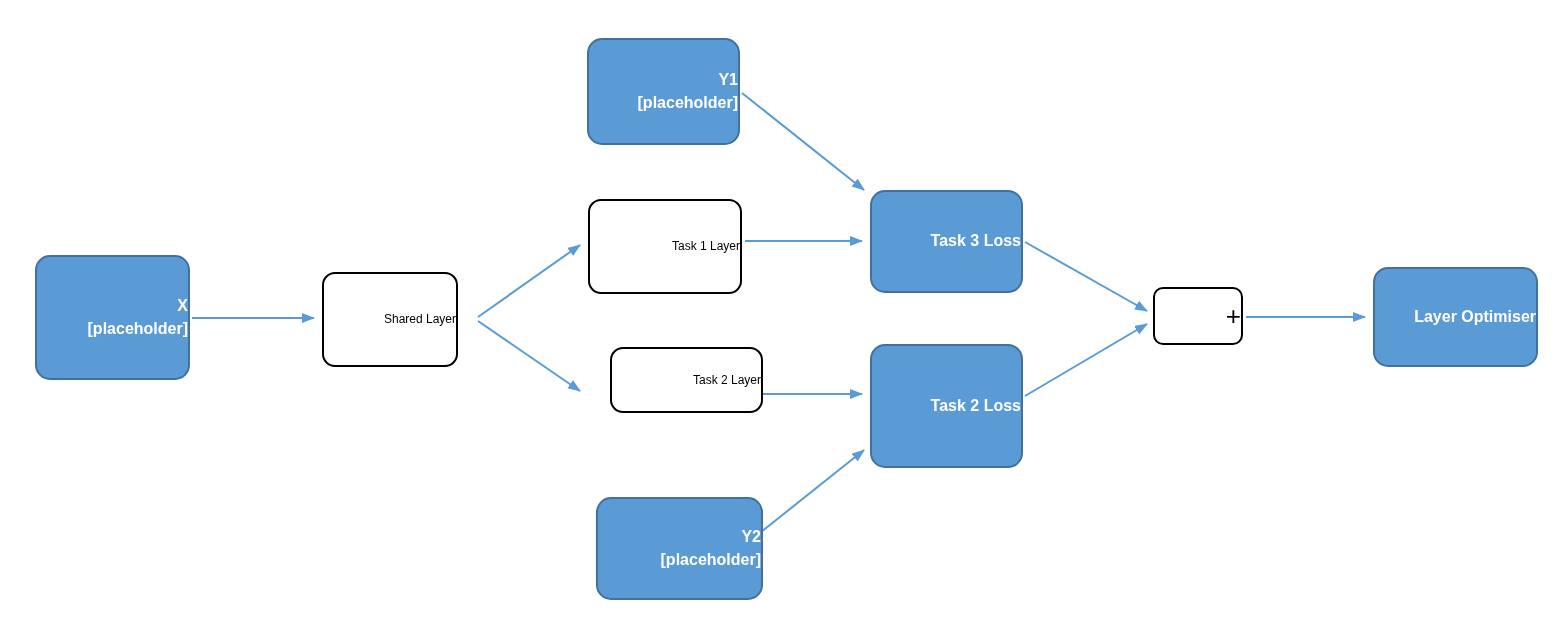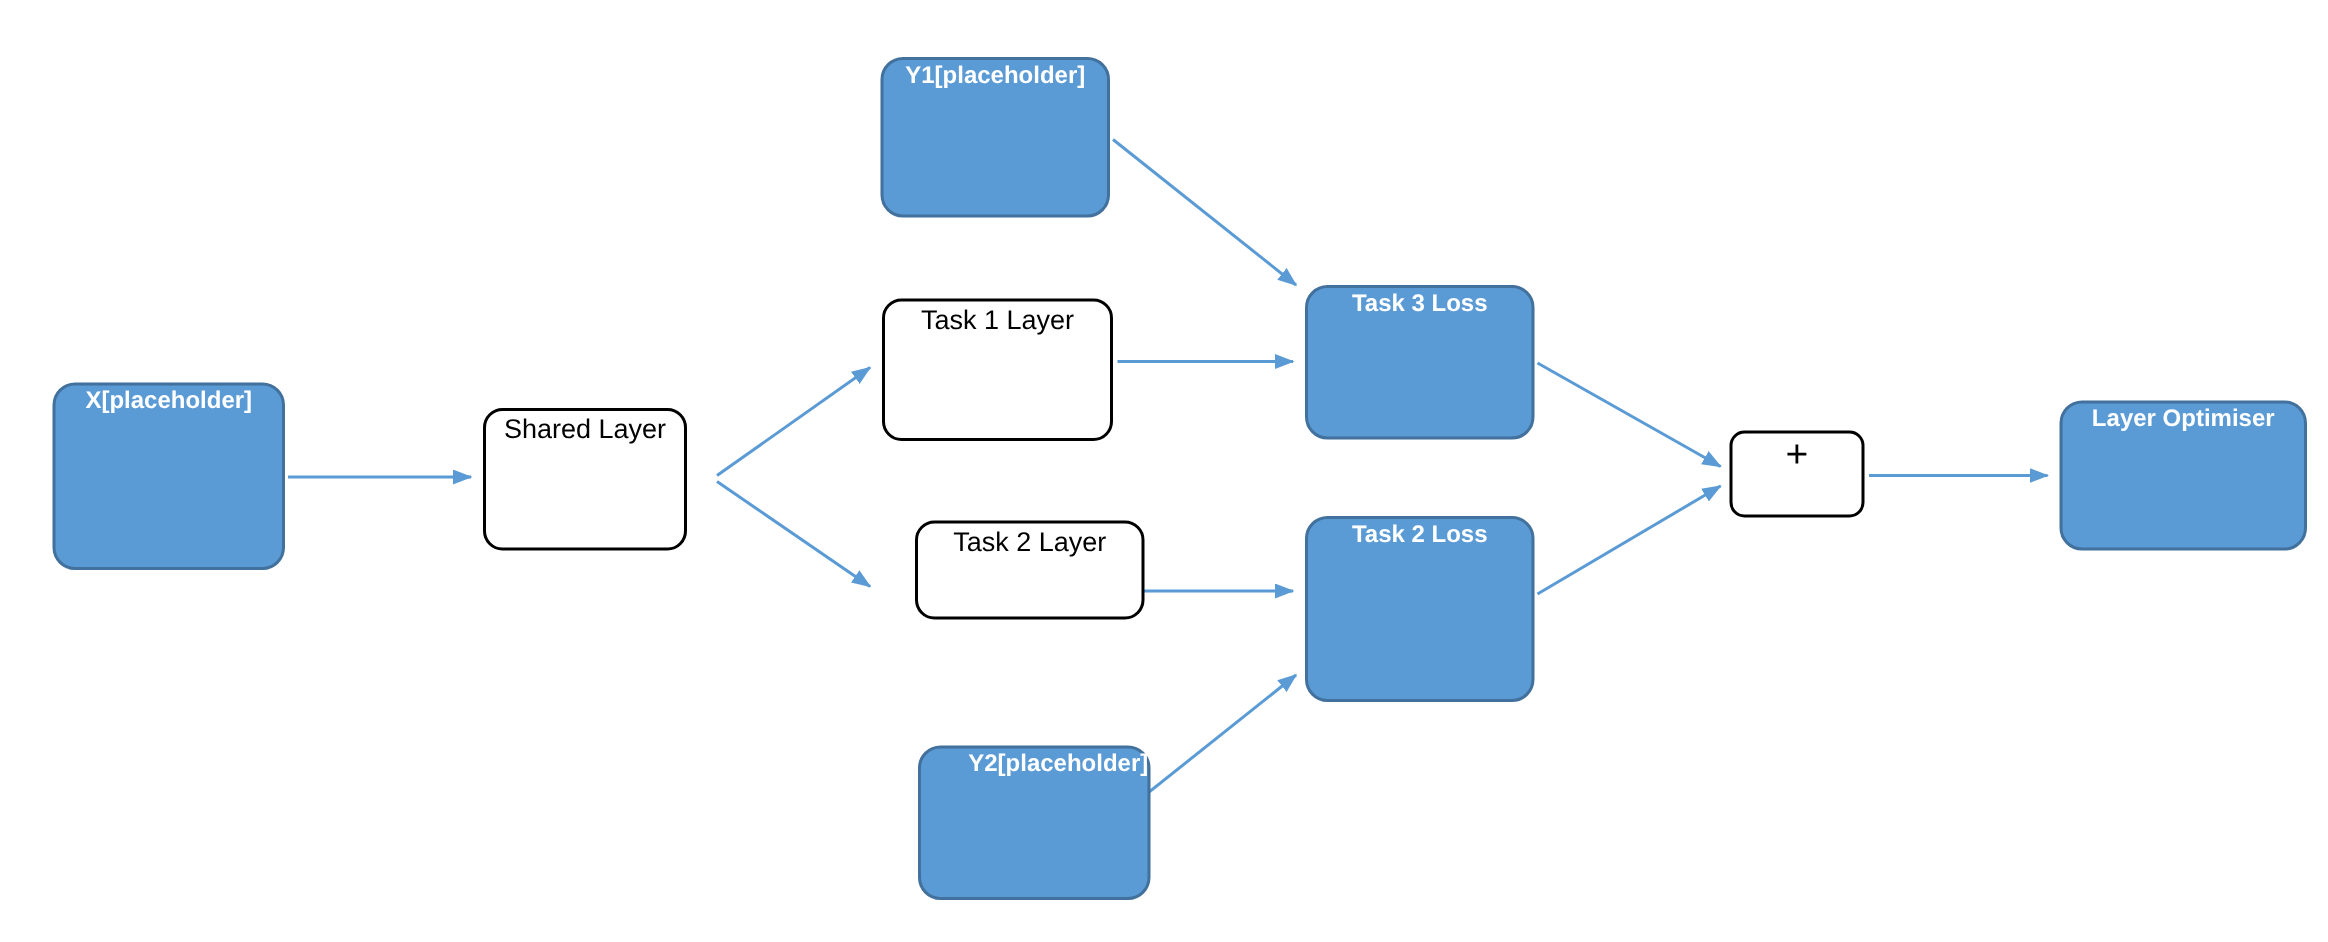--- a/index.html
+++ b/index.html
@@ -20,54 +20,55 @@
     left: 0;
     top: 0;
     width: 1552px;
     height: 628px;
     z-index: 1;
   }
   .node {
     position: absolute;
     z-index: 2;
     display: flex;
-    align-items: flex-start;
+    flex-direction: column;
+    align-items: flex-end;
     justify-content: center;
     text-align: center;
     box-sizing: border-box;
     line-height: 1.4;
   }
   .node.blue {
     background: #5B9BD5;
     border: 2px solid #41719C;
     border-radius: 15px;
     color: #ffffff;
     font-weight: bold;
     font-size: 16px;
   }
   .node.white {
     background: #ffffff;
     border: 2.5px solid #000000;
     border-radius: 13px;
     color: #000000;
-    font-size: 18px;
+    font-size: 12px;
   }
   .node.sum {
     border-radius: 10px;
     font-size: 26px;
     font-weight: normal;
     line-height: 1;
   }
   
   #n-x        { left: 35px;   top: 255px; width: 155px; height: 125px; }
   #n-shared   { left: 322px;  top: 272px; width: 136px; height: 95px;  }
   #n-y1       { left: 587px;  top: 38px;  width: 153px; height: 107px; }
   #n-t1layer  { left: 588px;  top: 199px; width: 154px; height: 95px;  }
   #n-t2layer  { left: 610px;  top: 347px; width: 153px; height: 66px;  }
-  #n-y2       { left: 612px;  top: 497px; width: 155px; height: 103px; padding-left: 32px; }
+  #n-y2       { left: 596px;  top: 497px; width: 167px; height: 103px; padding-left: 32px; }
   #n-t1loss   { left: 870px;  top: 190px; width: 153px; height: 103px; }
   #n-t2loss   { left: 870px;  top: 344px; width: 153px; height: 124px; }
   #n-sum      { left: 1153px; top: 287px; width: 90px;  height: 58px;  }
   #n-joint    { left: 1373px; top: 267px; width: 165px; height: 100px; }
   .edge {
     stroke: #5B9BD5;
     stroke-width: 2;
     fill: none;
   }
 </style>

